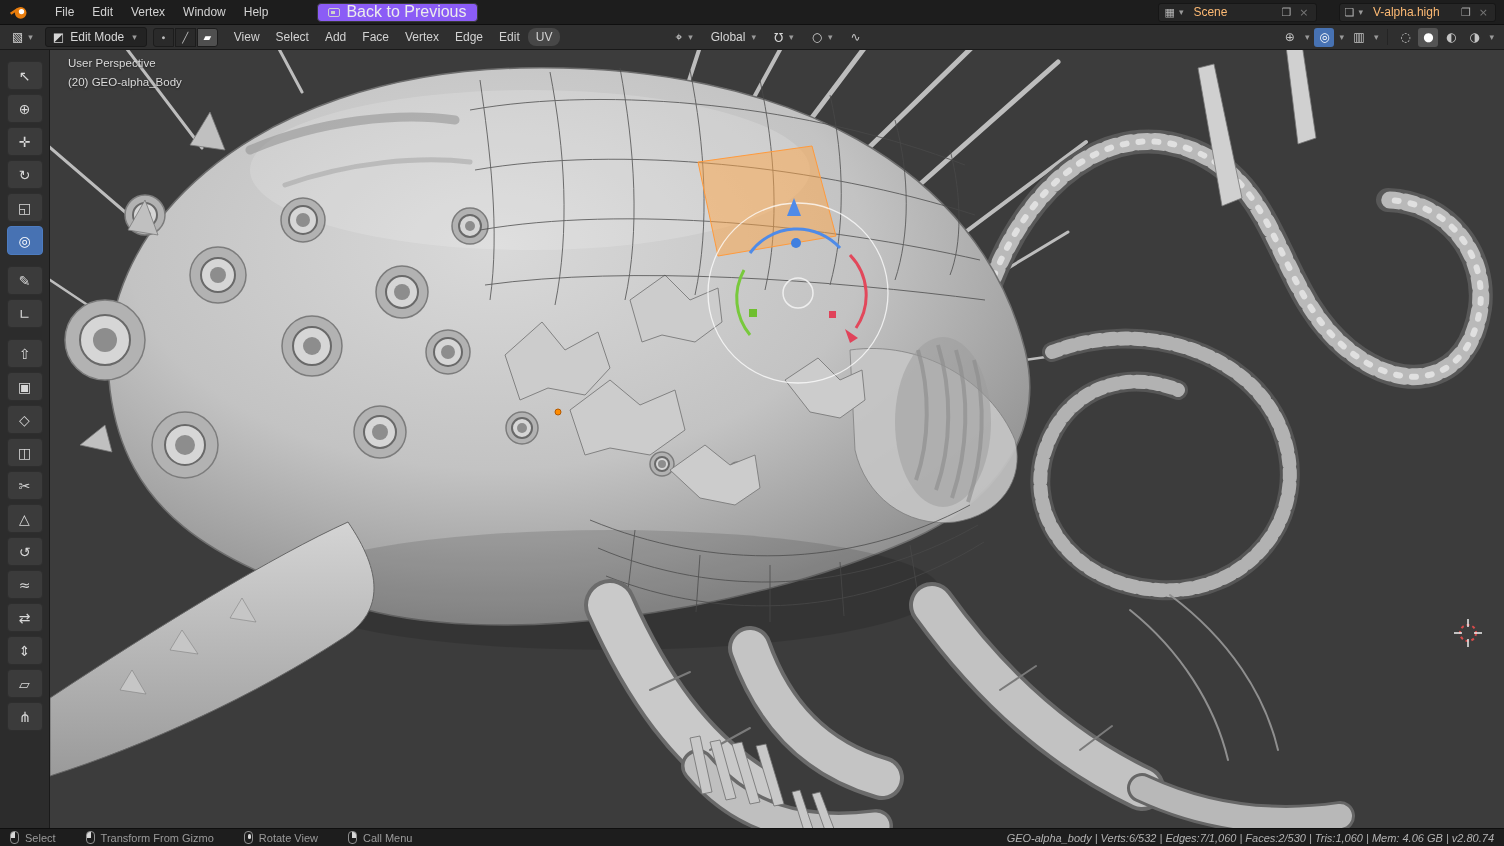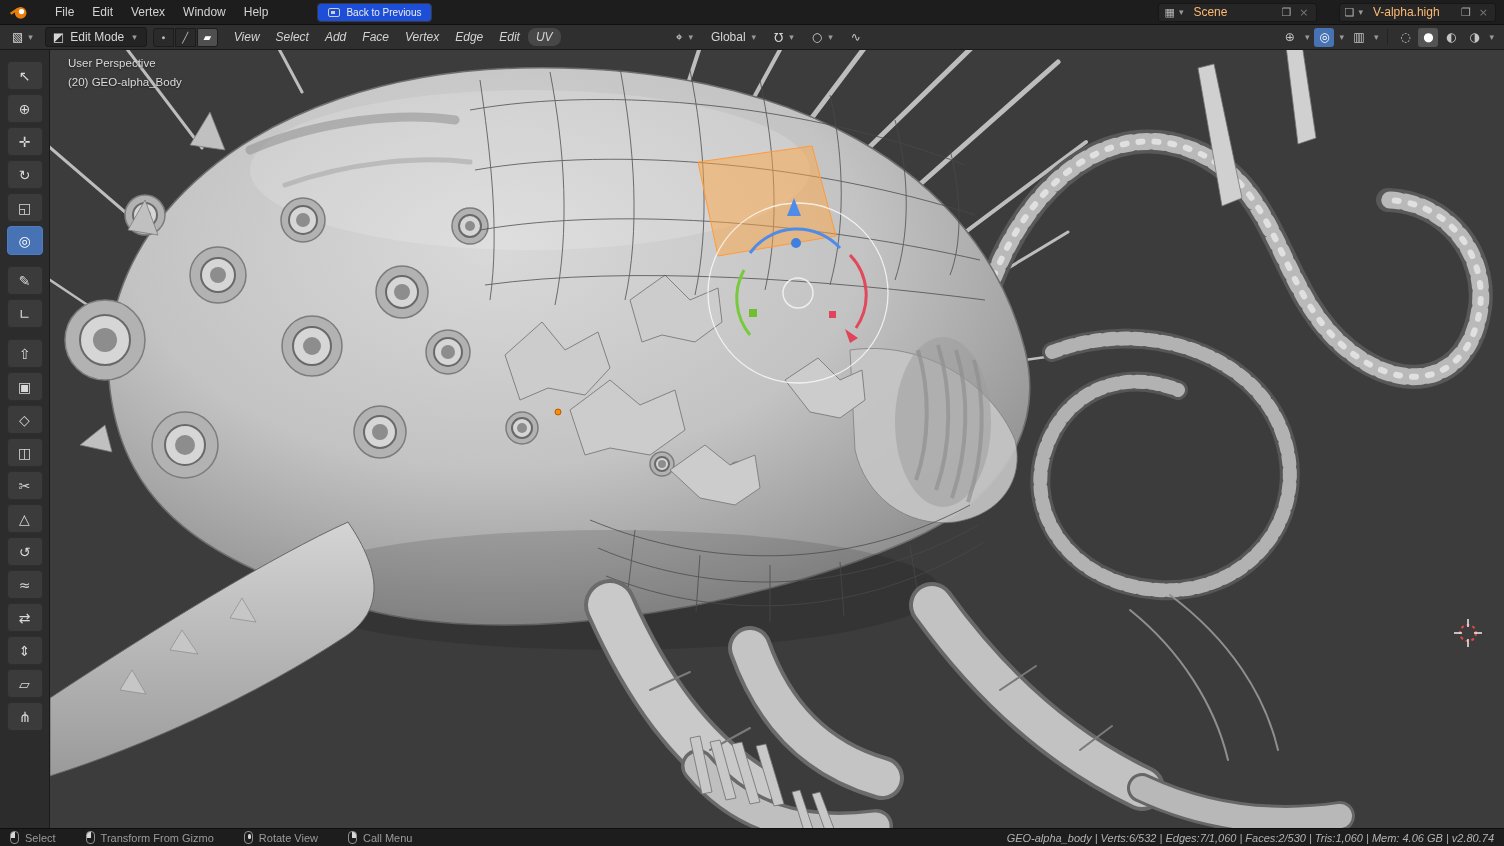--- a/index.html
+++ b/index.html
@@ -7,21 +7,21 @@
   body { font-family:"Liberation Sans", sans-serif; }
   .icon { font-family:"DejaVu Sans", sans-serif; }
 
   .app { position:relative; width:1504px; height:846px; background:#3c3c3c; overflow:hidden; }
 
   
   .topbar { position:absolute; top:0; left:0; right:0; height:25px; background:#1d1d1d;
             display:flex; align-items:center; padding:0 8px; gap:12px; border-bottom:1px solid #0f0f0f; }
   .blender-logo { width:22px; height:18px; display:flex; align-items:center; justify-content:center; margin-right:4px; }
   .menu { padding:2px 9px; font-size:12px; color:#d2d2d2; border-radius:3px; cursor:default; }
-  .back-btn { margin-left:28px; background:#1d4ed8; border:1px solid #3a3a3a; color:#ececec; font-size:10px;
+  .back-btn { margin-left:28px; background:#8b5cf6; border:1px solid #3a3a3a; color:#ececec; font-size:16px;
               border-radius:4px; height:19px; display:flex; align-items:center; gap:6px; padding:0 10px; }
   .win-icon { width:12px; height:9px; border:1px solid #cfcfcf; border-radius:2px; position:relative; }
   .win-icon::after { content:""; position:absolute; left:2px; top:2px; width:4px; height:3px; background:#cfcfcf; }
   .tb-spacer { flex:1; }
   .id-block { display:flex; align-items:center; height:19px; background:#262626; border:1px solid #161616;
               border-radius:3px; padding:0 3px; margin-left:10px; font-size:12px; color:#cccccc; }
   .ib-icon { font-size:11px; color:#b5b5b5; padding:0 2px; }
   .chev { font-size:9px; color:#9a9a9a; padding:0 2px; }
   .ib-value { padding:0 8px; min-width:92px; color:#fdba74; }
   .ib-btn { color:#a8a8a8; font-size:11px; padding:0 4px; }
@@ -33,21 +33,21 @@
                font-size:12px; color:#d6d6d6; }
   .hbtn { display:flex; align-items:center; gap:3px; padding:2px 4px; border-radius:3px; }
   .mode-select { background:#232323; border:1px solid #191919; border-radius:3px; height:20px;
                  padding:0 7px; display:flex; gap:6px; align-items:center; margin:0 6px; }
   .sel-modes { display:flex; gap:1px; margin-right:8px; }
   .sel-mode { width:21px; height:19px; display:flex; align-items:center; justify-content:center;
               background:#2a2a2a; border:1px solid #1c1c1c; color:#bdbdbd; font-size:10px; }
   .sel-mode:first-child { border-radius:3px 0 0 3px; }
   .sel-mode:last-child { border-radius:0 3px 3px 0; }
   .sel-mode.active { background:#4f4f4f; color:#fff; }
-  .vp-menus { display:flex;font-style:italic; }
+  .vp-menus { display:flex; }
   .vp-menus .menu { padding:2px 8px; }
   .menu.boxed { background:#474747; border-radius:8px; }
   .vph-mid { display:flex; align-items:center; margin-left:110px; gap:6px; }
   .hdrop { display:flex; align-items:center; gap:4px; padding:2px 5px; border-radius:3px; }
   .vph-right { margin-left:auto; display:flex; align-items:center; gap:3px; }
   .hicon { width:20px; height:19px; display:flex; align-items:center; justify-content:center;
            color:#c4c4c4; font-size:12px; border-radius:3px; }
   .hicon.act-blue { background:#4772b3; color:#fff; }
   .hicon.act-gray { background:#545454; color:#fff; }
   .vsep { width:1px; height:16px; background:#242424; margin:0 4px; }

